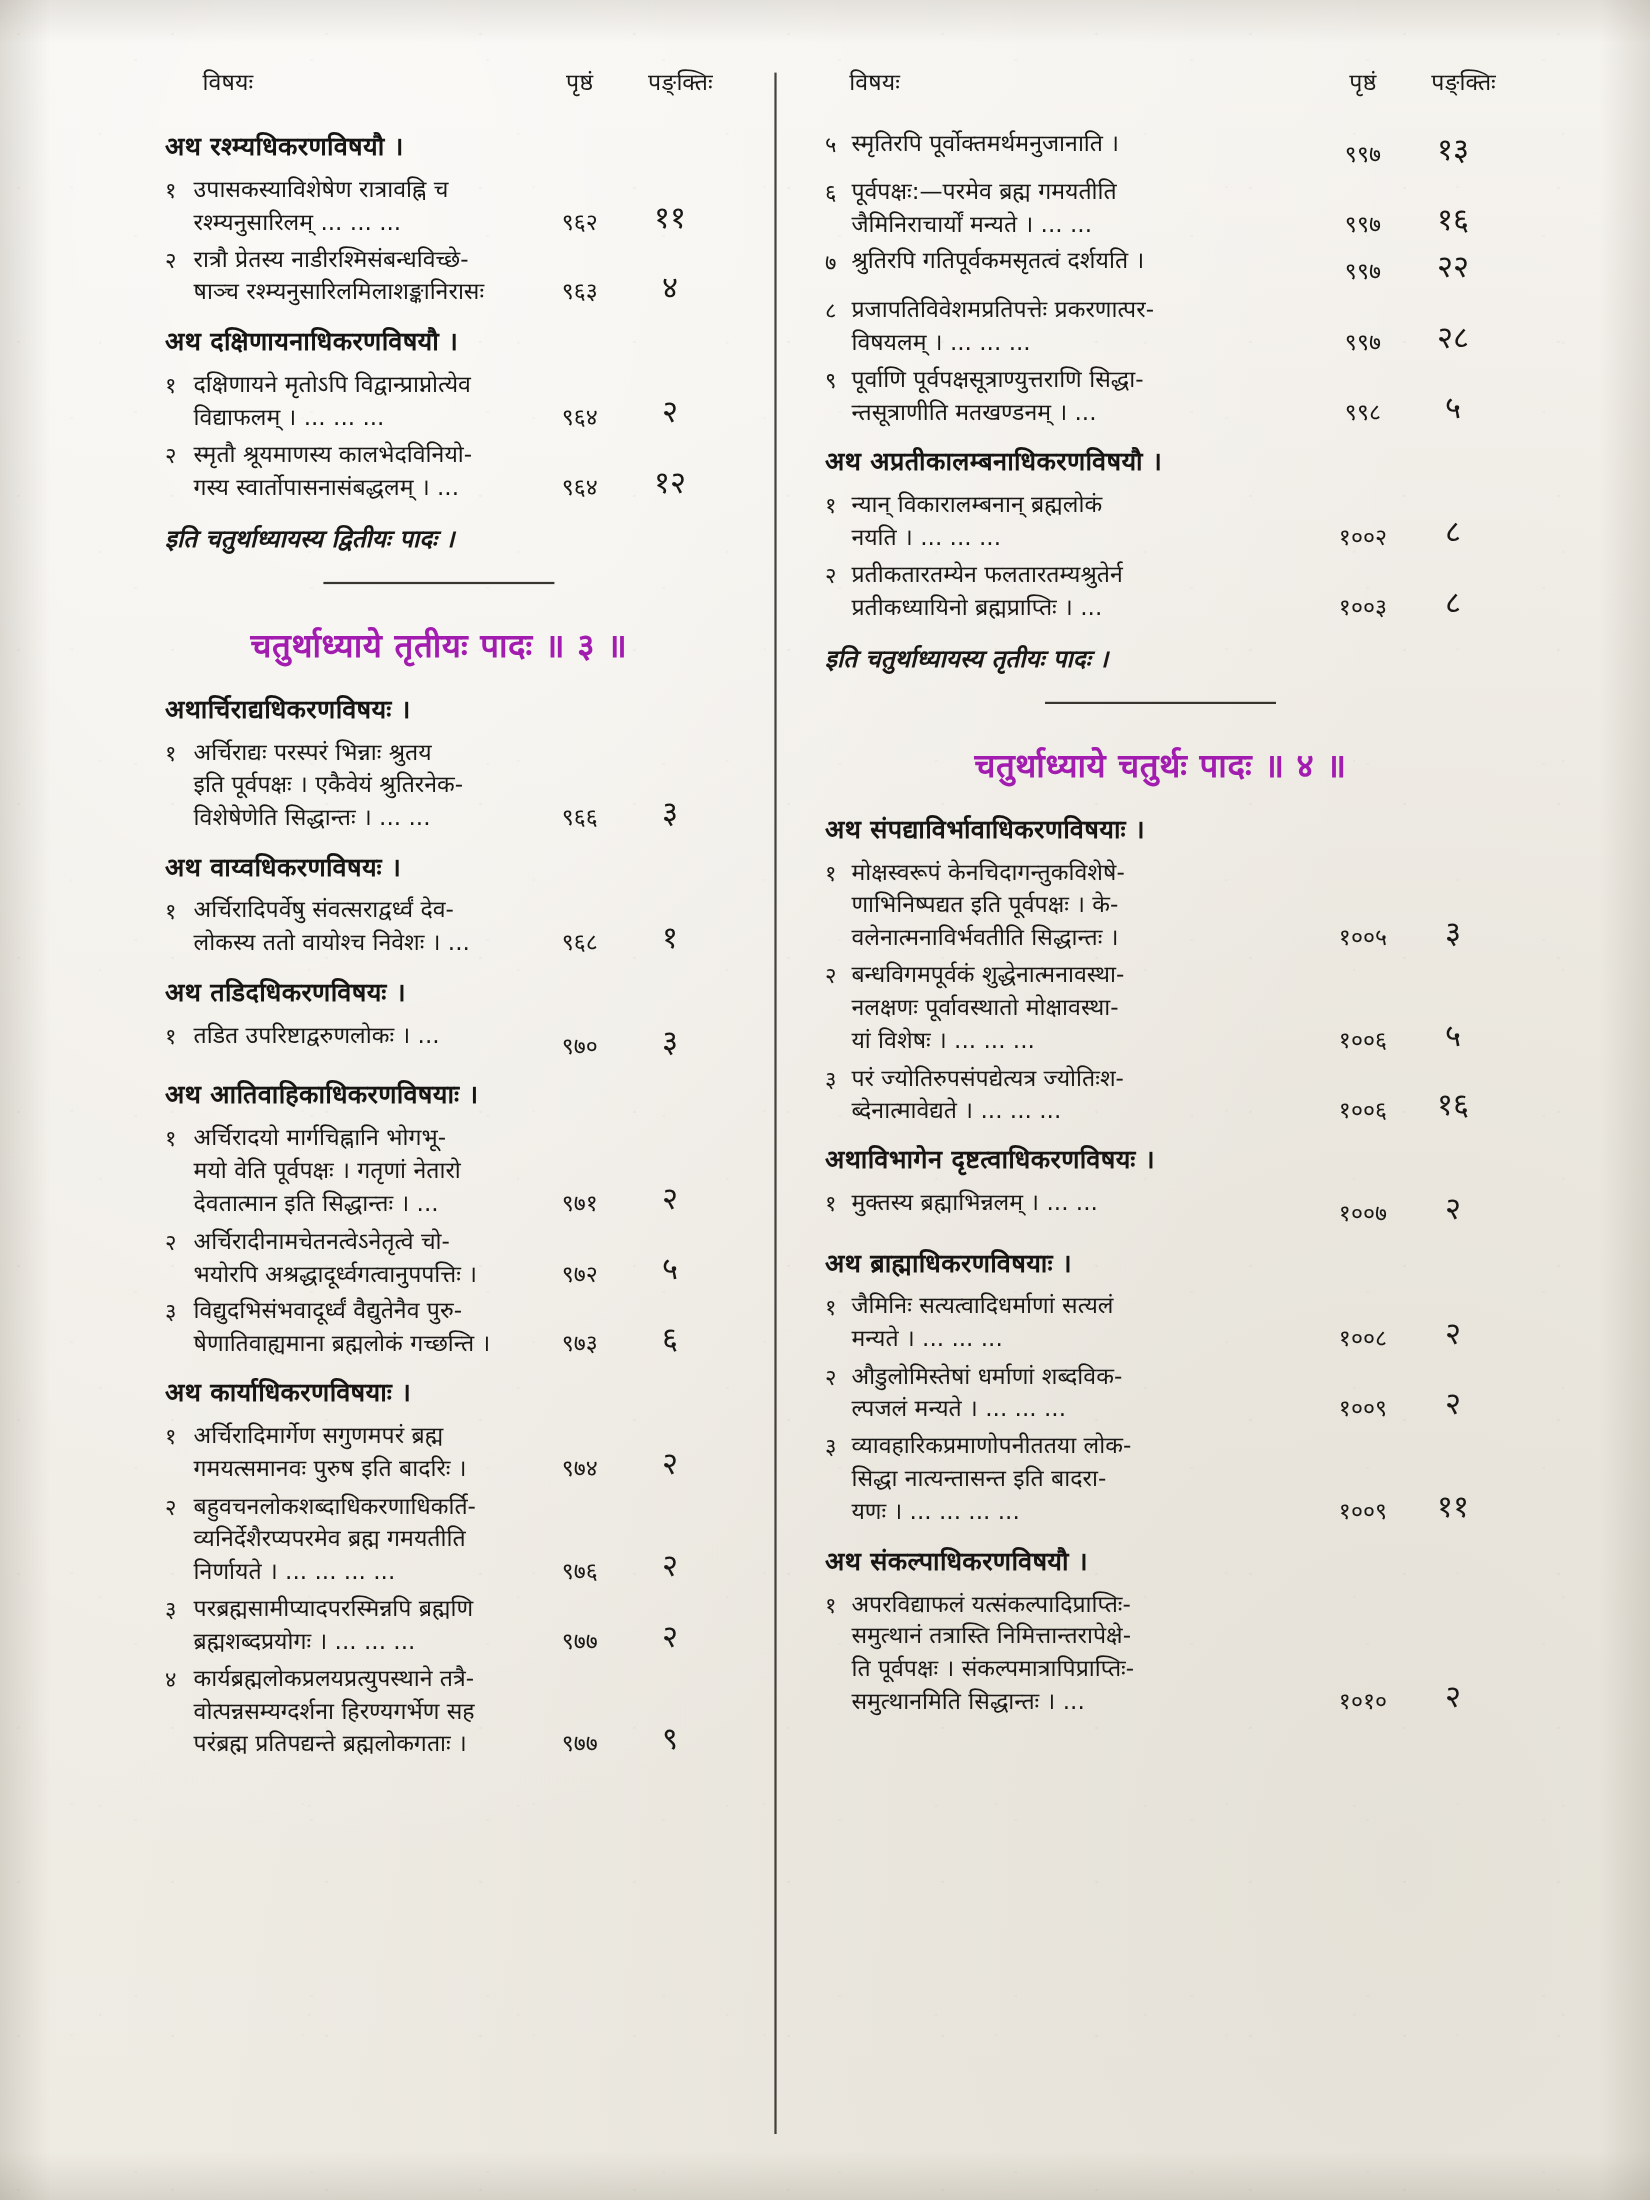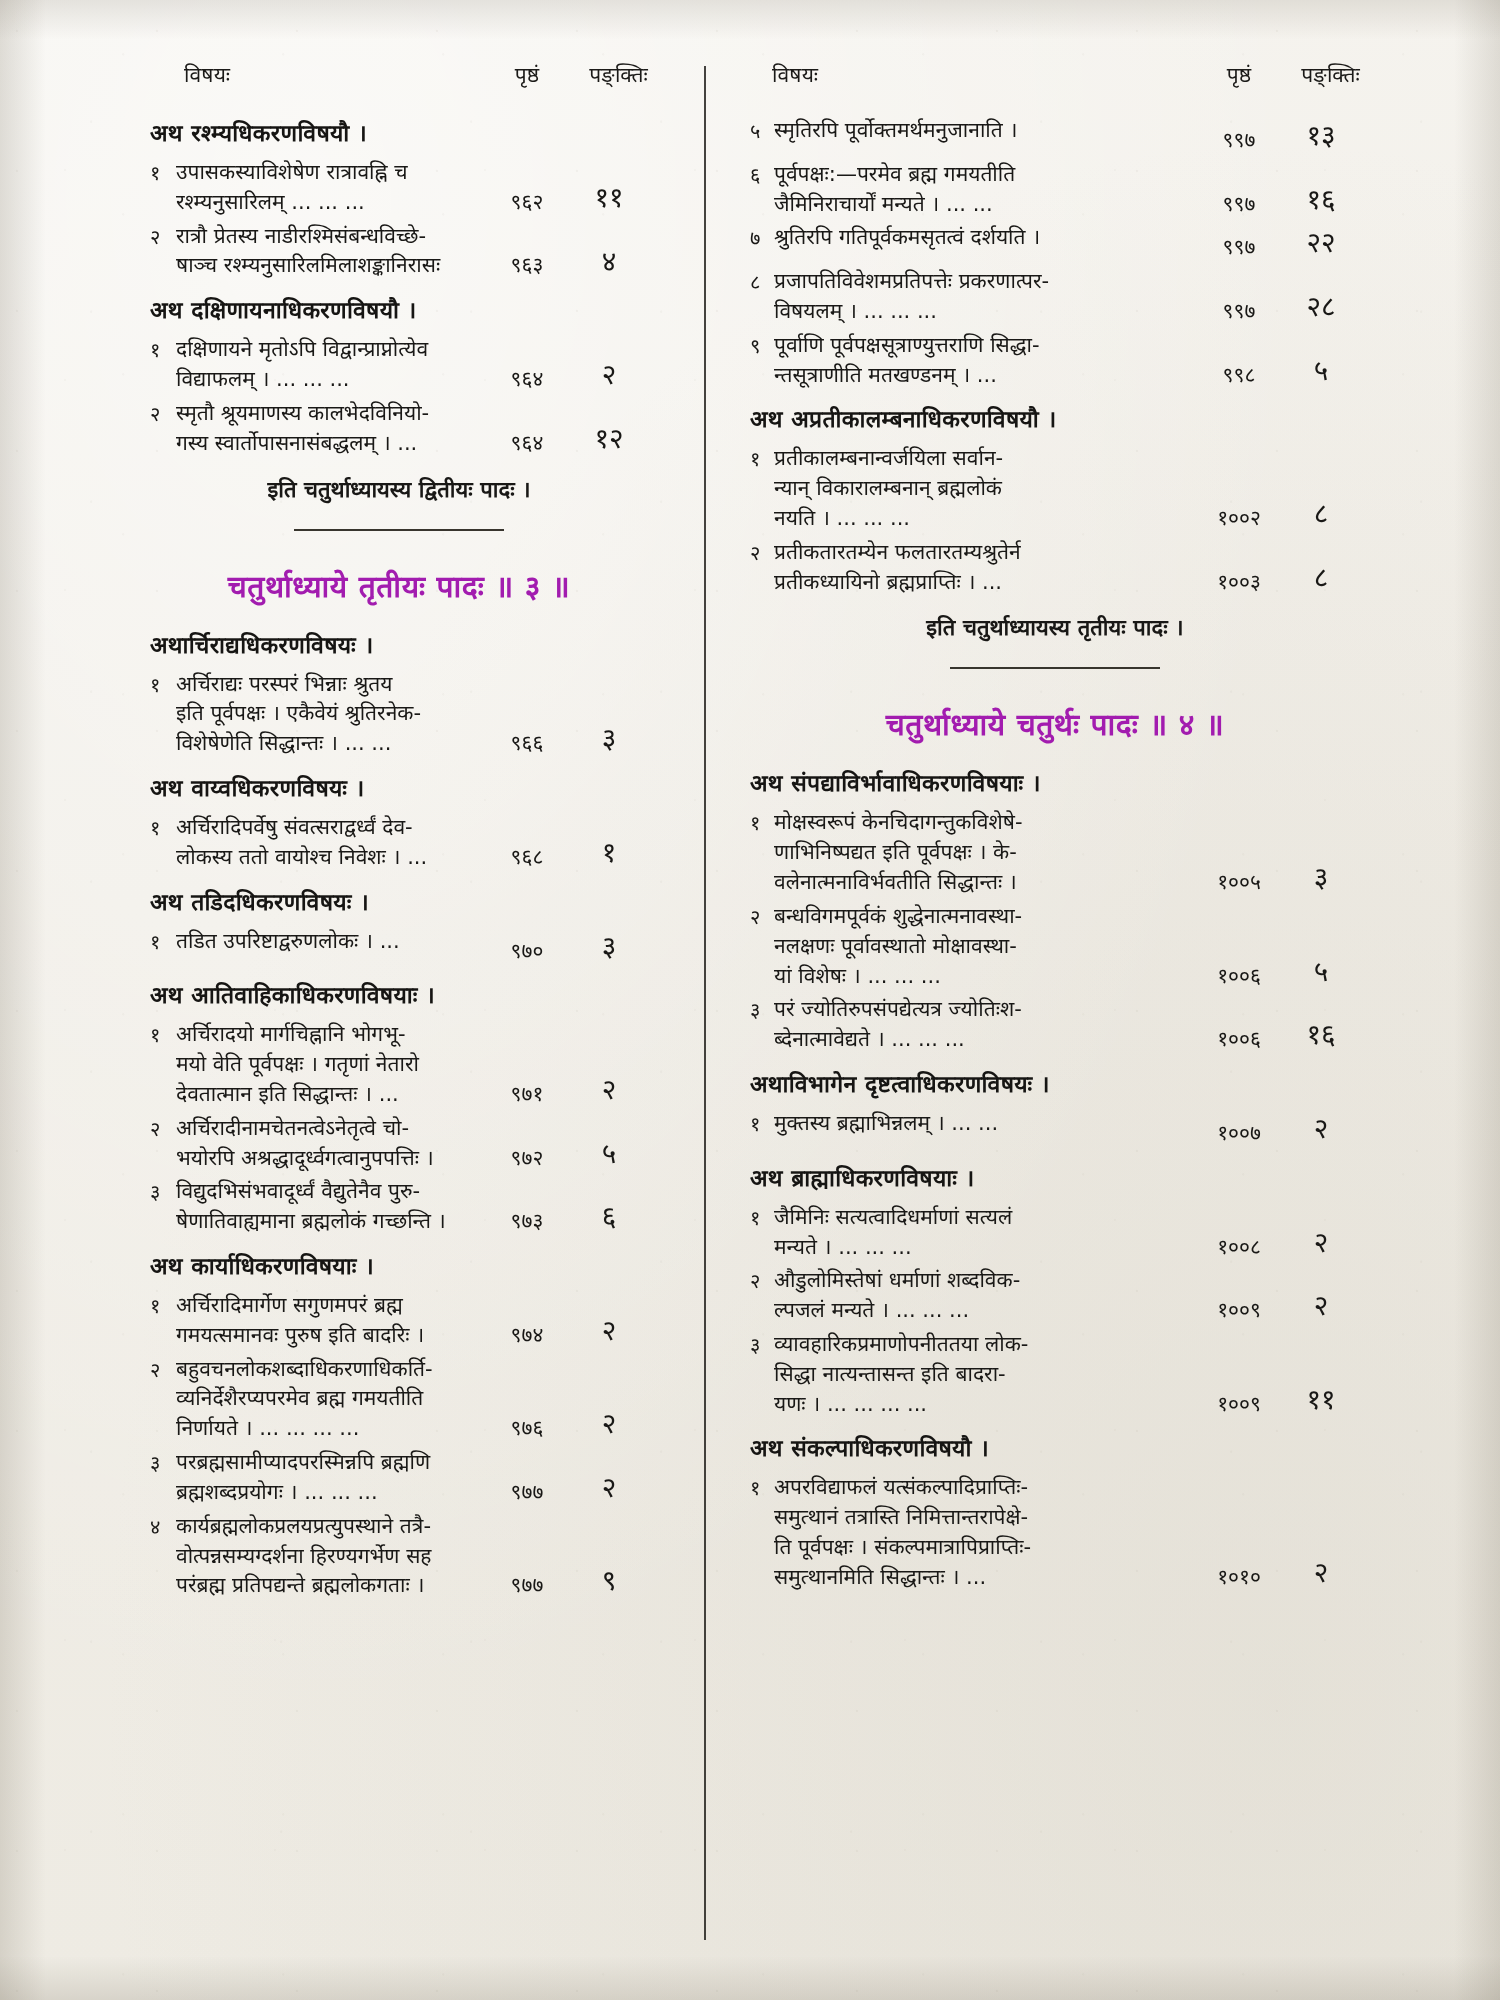--- a/index.html
+++ b/index.html
@@ -107,25 +107,26 @@
     text-align: center;
     font-size: 30px;
     font-weight: 700;
     color: #a21caf;
     margin: 34px 0 22px 0;
     letter-spacing: 0.5px;
   }
 
   
   .iti-line {
-    text-align: center;
+    text-align: left;
     font-size: 22px;
     font-weight: 700;
     color: #191816;
     margin: 14px 0 10px 0;
+    font-style: italic;
   }
 
   
   .rule {
     width: 210px;
     height: 2px;
     background: #222018;
     margin: 26px auto 10px auto;
     opacity: 0.9;
   }
@@ -392,21 +393,20 @@
               <span class="line-txt">पूर्वाणि  पूर्वपक्षसूत्राण्युत्तराणि सिद्धा-</span>
               <span class="line-txt">न्तसूत्राणीति  मतखण्डनम् ।   ...</span>
             </span>
             <span class="pg">९९८</span>
             <span class="ln">५</span>
           </div>
           <div class="section-head">अथ अप्रतीकालम्बनाधिकरणविषयौ ।</div>
           <div class="entry">
             <span class="num">१</span>
             <span class="body">
-              <span class="line-txt">प्रतीकालम्बनान्वर्जयिला      सर्वान-</span>
               <span class="line-txt">न्यान्  विकारालम्बनान्  ब्रह्मलोकं</span>
               <span class="line-txt">नयति ।   ...    ...    ...</span>
             </span>
             <span class="pg">१००२</span>
             <span class="ln">८</span>
           </div>
           <div class="entry">
             <span class="num">२</span>
             <span class="body">
               <span class="line-txt">प्रतीकतारतम्येन  फलतारतम्यश्रुतेर्न</span>

